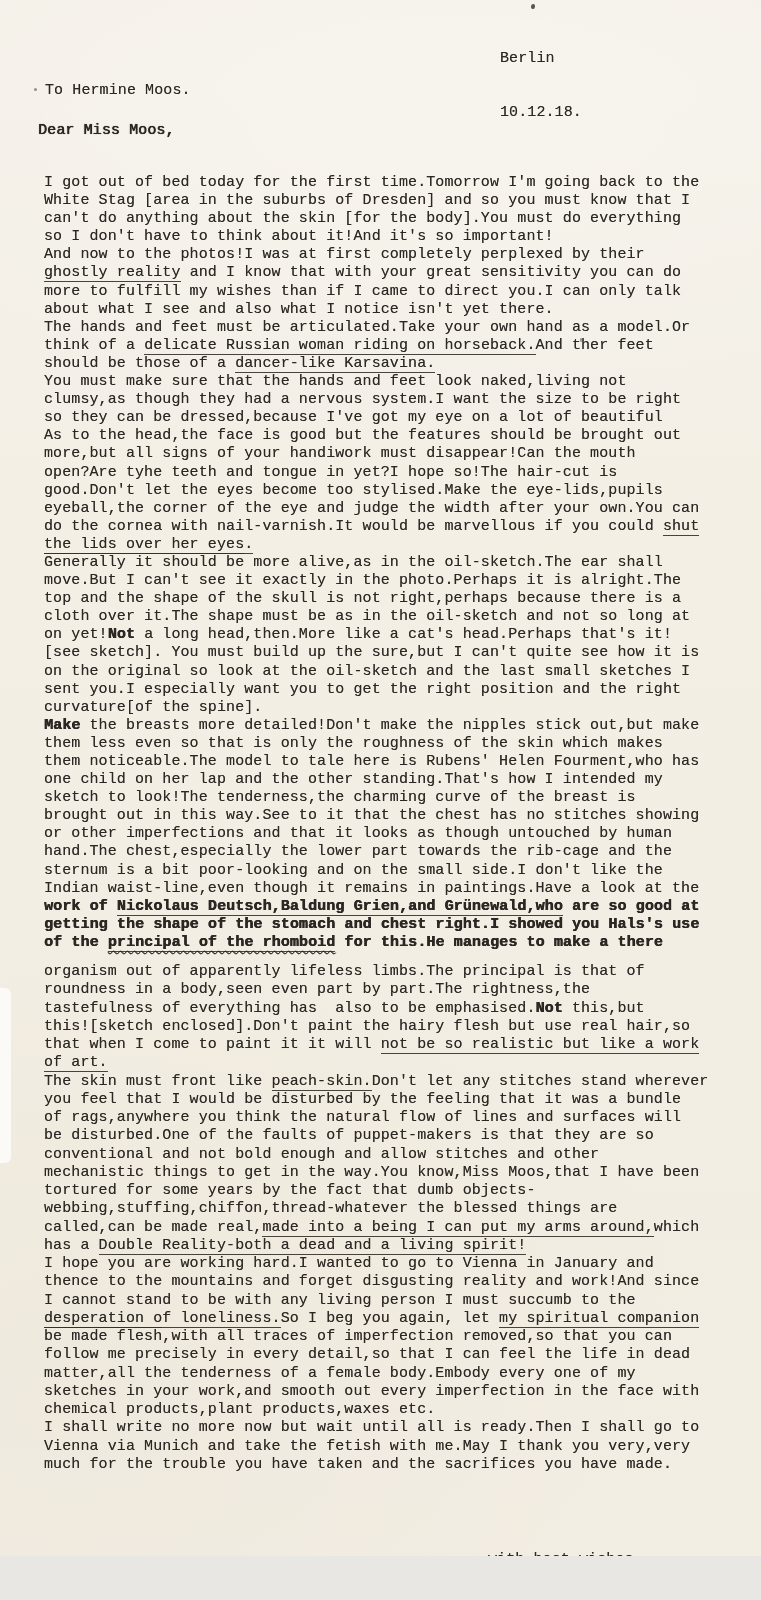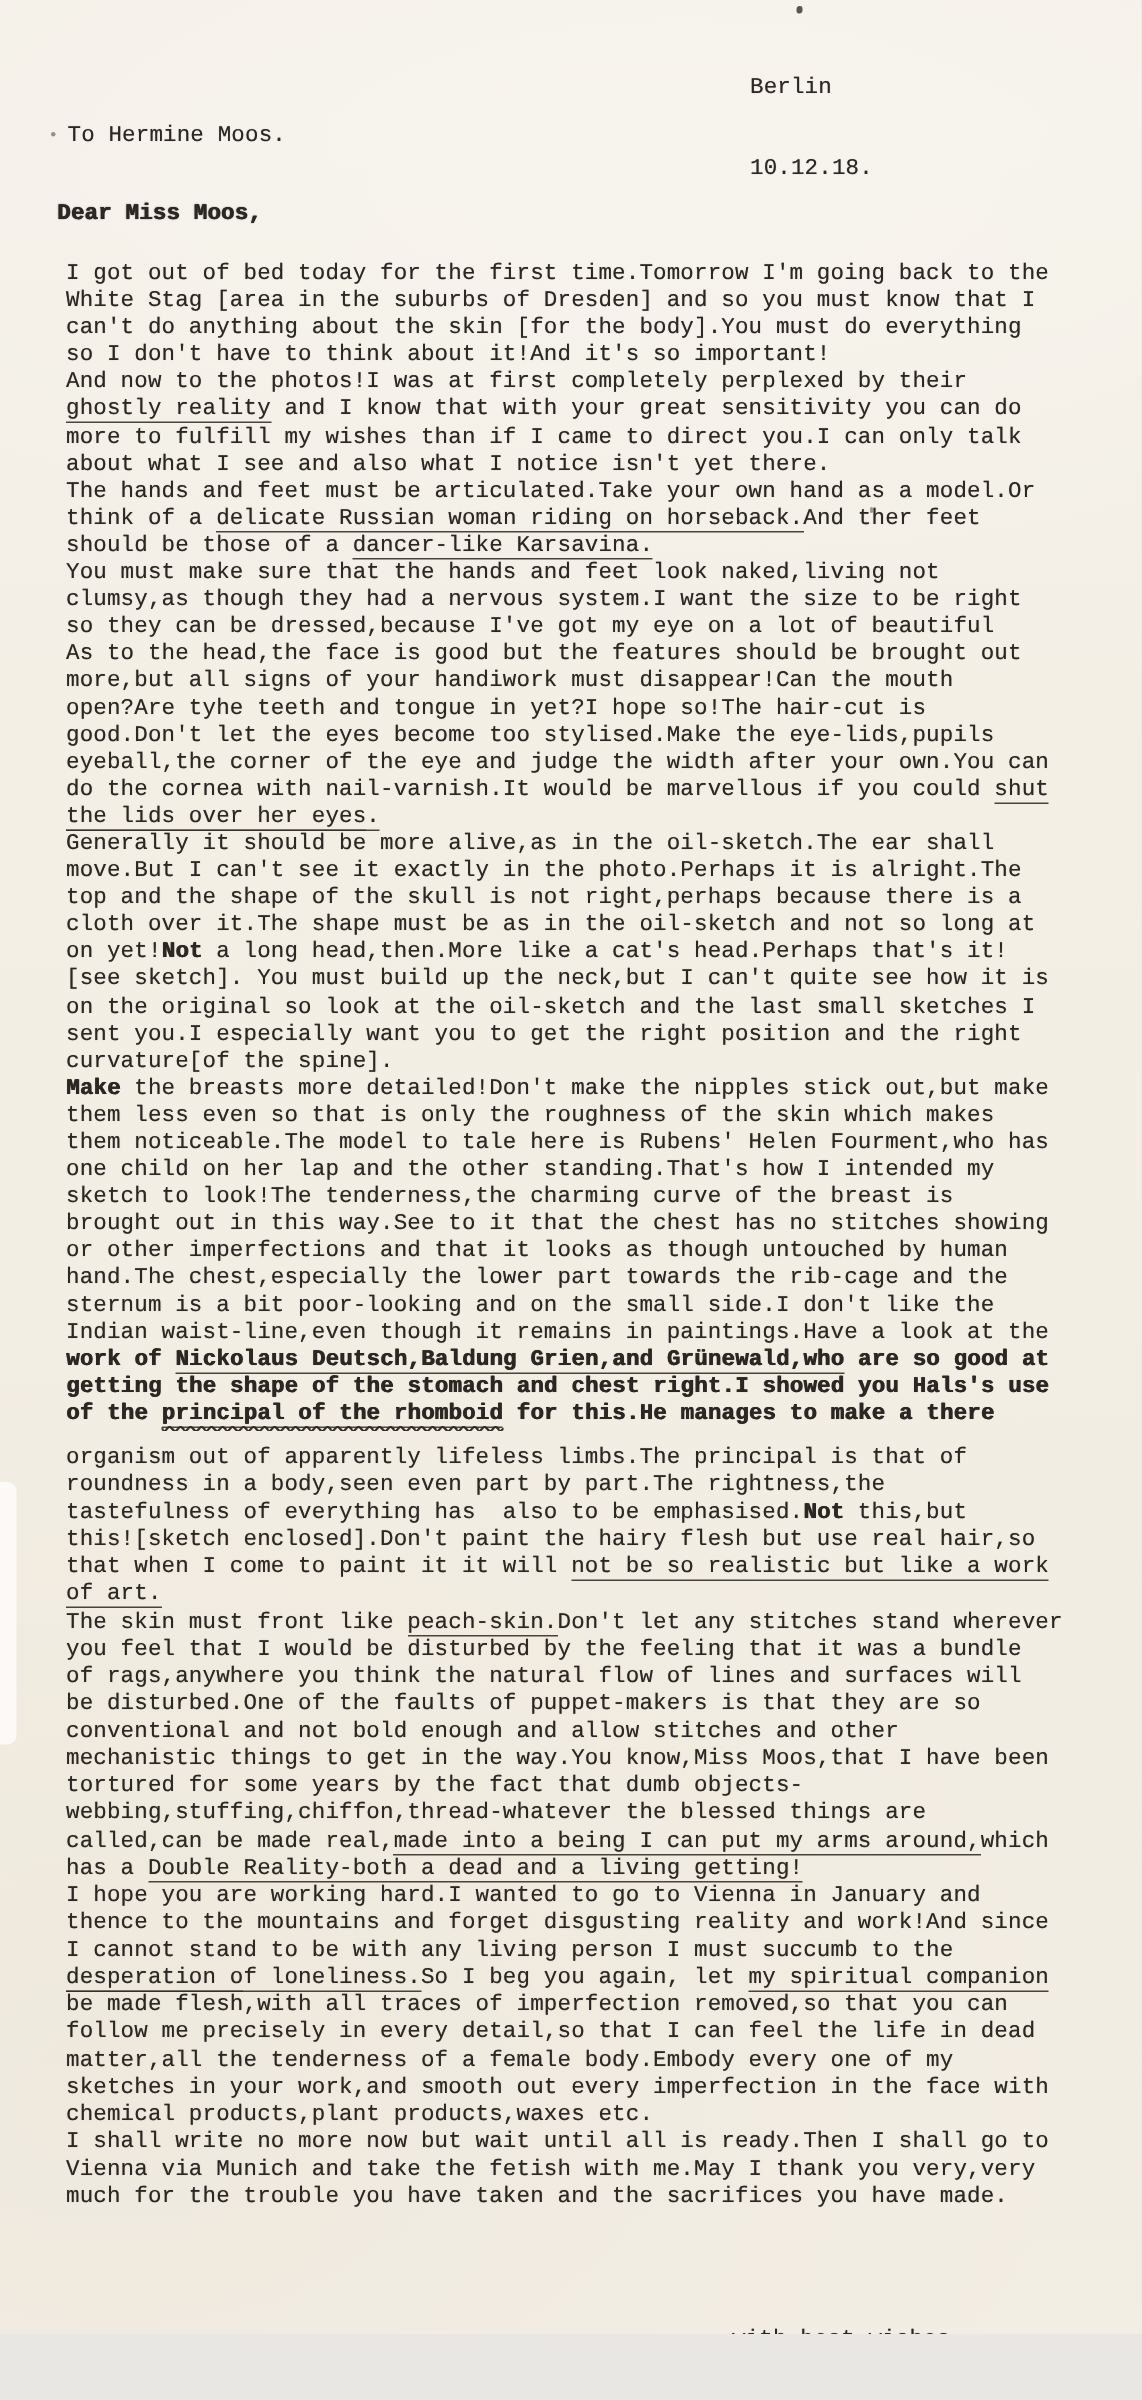--- a/index.html
+++ b/index.html
@@ -25,22 +25,22 @@
   .typed{
     text-shadow:0 0 0.5px rgba(43,39,35,0.55);
   }
   .dateline{
     position:absolute;left:500px;top:13px;line-height:18.3px;white-space:pre;
   }
   .recipient{
     position:absolute;left:45px;top:82px;white-space:pre;
   }
   .salutation{
-    position:absolute;left:38px;top:134px;white-space:pre;
-    font-weight:700;
+    position:absolute;left:38px;top:122px;white-space:pre;
+    font-weight:400;
     text-shadow:0.5px 0 0 currentColor, 0 0 1px rgba(43,39,35,0.7);
   }
   .salutation::before{
     content:"";position:absolute;left:-4px;top:-7px;width:130px;height:16px;
     background:rgba(125,118,105,0.18);filter:blur(3px);border-radius:4px;
     z-index:-1;
   }
   .body{
     position:absolute;left:44px;top:174px;
   }
@@ -129,21 +129,21 @@
         <div class="line"><span>open?Are tyhe teeth and tongue in yet?I hope so!The hair-cut is</span></div>
         <div class="line"><span>good.Don't let the eyes become too stylised.Make the eye-lids,pupils</span></div>
         <div class="line"><span>eyeball,the corner of the eye and judge the width after your own.You can</span></div>
         <div class="line"><span>do the cornea with nail-varnish.It would be marvellous if you could </span><span class="u">shut</span></div>
         <div class="line"><span class="u">the lids over her eyes.</span></div>
         <div class="line"><span class="ov">Generally it should be</span><span> more alive,as in the oil-sketch.The ear shall</span></div>
         <div class="line"><span>move.But I can't see it exactly in the photo.Perhaps it is alright.The</span></div>
         <div class="line"><span>top and the shape of the skull is not right,perhaps because there is a</span></div>
         <div class="line"><span>cloth over it.The shape must be as in the oil-sketch and not so long at</span></div>
         <div class="line"><span>on yet!</span><span class="b">Not</span><span> a long head,then.More like a cat's head.Perhaps that's it!</span></div>
-        <div class="line"><span>[see sketch]. You must build up the neck,but I can't quite see how it is</span></div>
+        <div class="line"><span>[see sketch]. You must build up the sure,but I can't quite see how it is</span></div>
         <div class="line"><span>on the original so look at the oil-sketch and the last small sketches I</span></div>
         <div class="line"><span>sent you.I especially want you to get the right position and the right</span></div>
         <div class="line"><span>curvature[of the spine].</span></div>
         <div class="line"><span class="b">Make</span><span> the breasts more detailed!Don't make the nipples stick out,but make</span></div>
         <div class="line"><span>them less even so that is only the roughness of the skin which makes</span></div>
         <div class="line"><span>them noticeable.The model to tale here is Rubens' Helen Fourment,who has</span></div>
         <div class="line"><span>one child on her lap and the other standing.That's how I intended my</span></div>
         <div class="line"><span>sketch to look!The tenderness,the charming curve of the breast is</span></div>
         <div class="line"><span>brought out in this way.See to it that the chest has no stitches showing</span></div>
         <div class="line"><span>or other imperfections and that it looks as though untouched by human</span></div>
@@ -163,21 +163,21 @@
         <div class="line"><span class="u">of art.</span></div>
         <div class="line"><span>The skin must front like </span><span class="u">peach-skin.</span><span>Don't let any stitches stand wherever</span></div>
         <div class="line"><span>you feel that I would be disturbed by the feeling that it was a bundle</span></div>
         <div class="line"><span>of rags,anywhere you think the natural flow of lines and surfaces will</span></div>
         <div class="line"><span>be disturbed.One of the faults of puppet-makers is that they are so</span></div>
         <div class="line"><span>conventional and not bold enough and allow stitches and other</span></div>
         <div class="line"><span>mechanistic things to get in the way.You know,Miss Moos,that I have been</span></div>
         <div class="line"><span>tortured for some years by the fact that dumb objects-</span></div>
         <div class="line"><span>webbing,stuffing,chiffon,thread-whatever the blessed things are</span></div>
         <div class="line"><span>called,can be made real,</span><span class="u">made into a being I can put my arms around,</span><span>which</span></div>
-        <div class="line"><span>has a </span><span class="u">Double Reality-both a dead and a living getting!</span></div>
+        <div class="line"><span>has a </span><span class="u">Double Reality-both a dead and a living spirit!</span></div>
         <div class="line"><span>I hope you are working hard.I wanted to go to Vienna in January and</span></div>
         <div class="line"><span>thence to the mountains and forget disgusting reality and work!And since</span></div>
         <div class="line"><span>I cannot stand to be with any living person I must succumb to the</span></div>
         <div class="line"><span class="u">desperation of loneliness.</span><span>So I beg you again, let </span><span class="u">my spiritual companion</span></div>
         <div class="line"><span class="ov">be made flesh</span><span>,with all traces of imperfection removed,so that you can</span></div>
         <div class="line"><span>follow me precisely in every detail,so that I can feel the life in dead</span></div>
         <div class="line"><span>matter,all the tenderness of a female body.Embody every one of my</span></div>
         <div class="line"><span>sketches in your work,and smooth out every imperfection in the face with</span></div>
         <div class="line"><span>chemical products,plant products,waxes etc.</span></div>
         <div class="line"><span>I shall write no more now but wait until all is ready.Then I shall go to</span></div>

